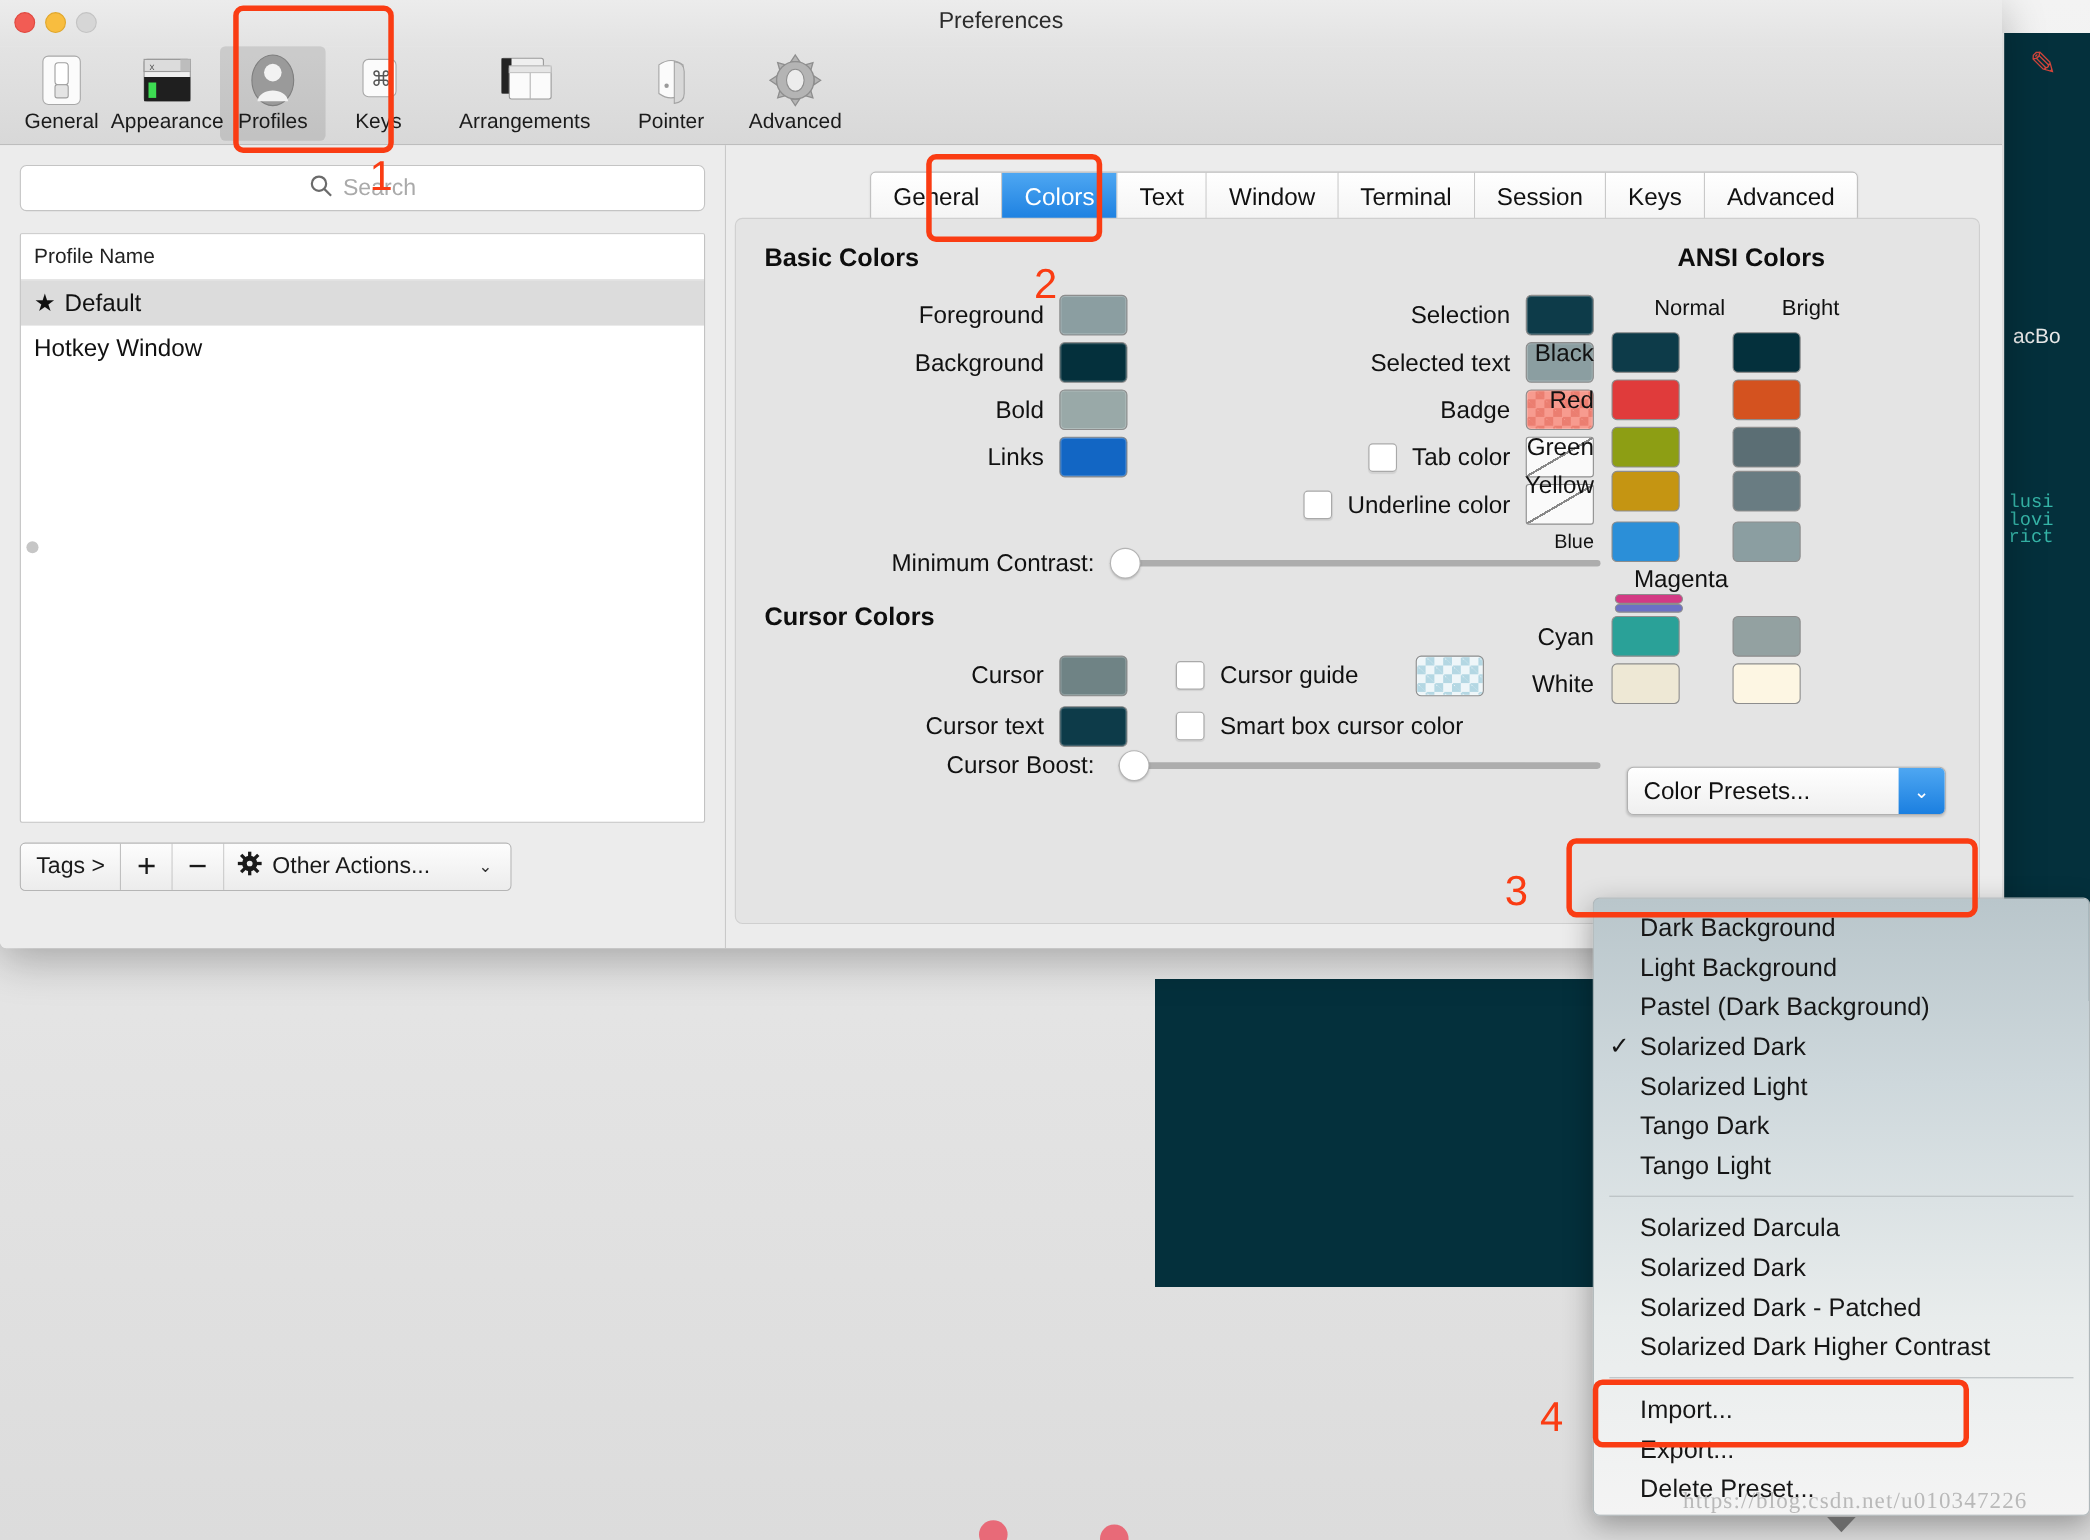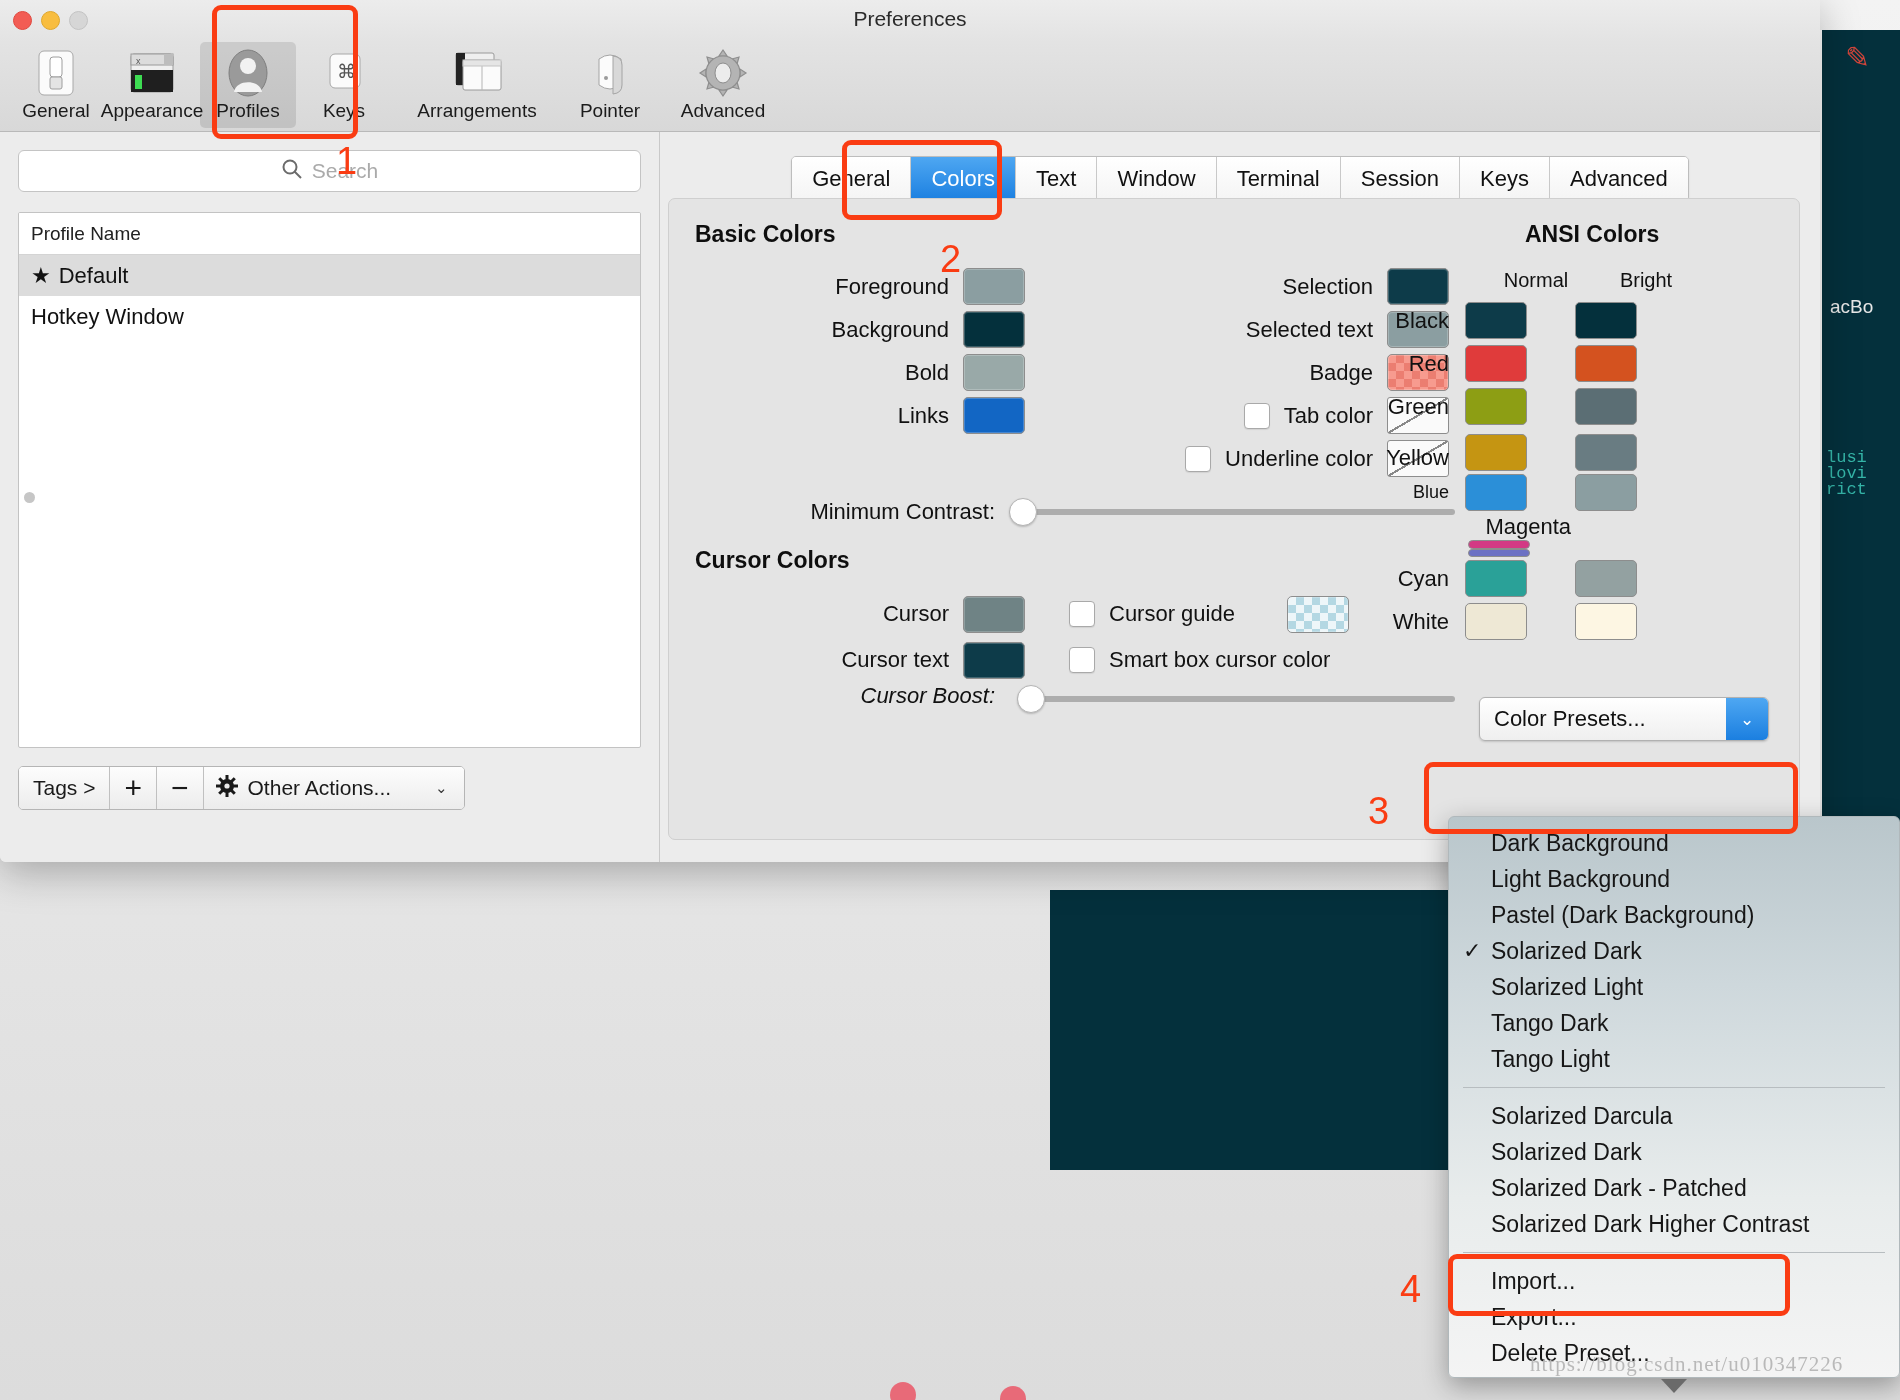--- a/index.html
+++ b/index.html
@@ -507,21 +507,21 @@
               <span class="cbox"></span>
               <span class="clabel">Cursor guide</span>
               <span class="swatch check-cyan" style="margin-left:38px"></span>
             </div>
             <div class="crow" style="height:46px;">
               <span class="cbox"></span>
               <span class="clabel">Smart box cursor color</span>
             </div>
           </div>
 
-          <div style="position:absolute; left:26px; top:484px; width:760px; display:flex; align-items:flex-end; gap:22px;font-style:italic;">
+          <div style="position:absolute; left:26px; top:484px; width:760px; display:flex; align-items:center; gap:22px;">
             <span class="clabel" style="width:300px; text-align:right;">Cursor Boost:</span>
             <span class="slider" style="flex:1">
               <span class="strack"></span>
               <span class="sknob"></span>
             </span>
           </div>
 
           <div class="sect-title" style="position:absolute; left:856px; top:22px;">ANSI Colors</div>
 
           <div class="ansi-col-hdr" style="position:absolute; left:812px; top:70px; width:110px;">Normal</div>
@@ -539,21 +539,21 @@
                 <div class="ansi-swatch" style="background: rgb(224, 59, 59);"></div>
                 <div style="width: 48px;"></div>
                 <div class="ansi-swatch" style="background: rgb(212, 82, 31);"></div>
               </div>
               <div style="display: flex; align-items: center; height: 43px;">
                 <div style="width: 176px; text-align: right; padding-right: 16px; font-size: 22px; color: rgb(17, 17, 17);">Green</div>
                 <div class="ansi-swatch" style="background: rgb(141, 158, 20);"></div>
                 <div style="width: 48px;"></div>
                 <div class="ansi-swatch" style="background: rgb(91, 110, 116);"></div>
               </div>
-              <div style="display: flex; align-items: flex-end; height: 43px;">
+              <div style="display: flex; align-items: flex-start; height: 43px;">
                 <div style="width: 176px; text-align: right; padding-right: 16px; font-size: 22px; color: rgb(17, 17, 17);">Yellow</div>
                 <div class="ansi-swatch" style="background: rgb(197, 149, 18);"></div>
                 <div style="width: 48px;"></div>
                 <div class="ansi-swatch" style="background: rgb(105, 124, 130);"></div>
               </div>
               <div style="display: flex; align-items: center; height: 43px;">
                 <div style="width: 176px; text-align: right; padding-right: 16px; font-size: 18px; color: rgb(17, 17, 17);">Blue</div>
                 <div class="ansi-swatch" style="background: rgb(43, 143, 216);"></div>
                 <div style="width: 48px;"></div>
                 <div class="ansi-swatch" style="background: rgb(139, 158, 161);"></div>

